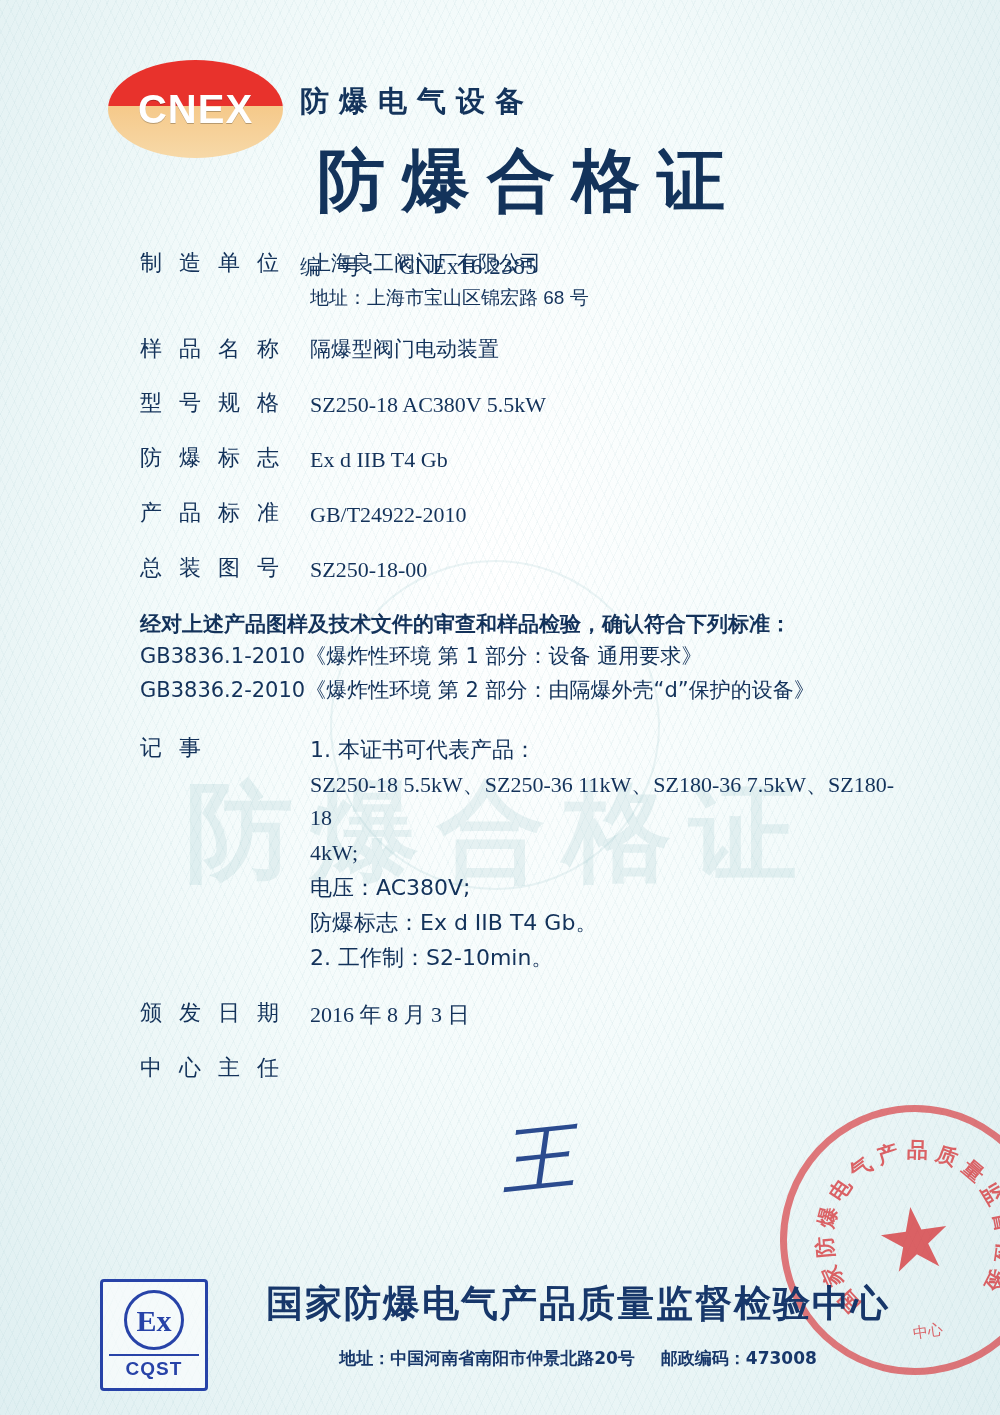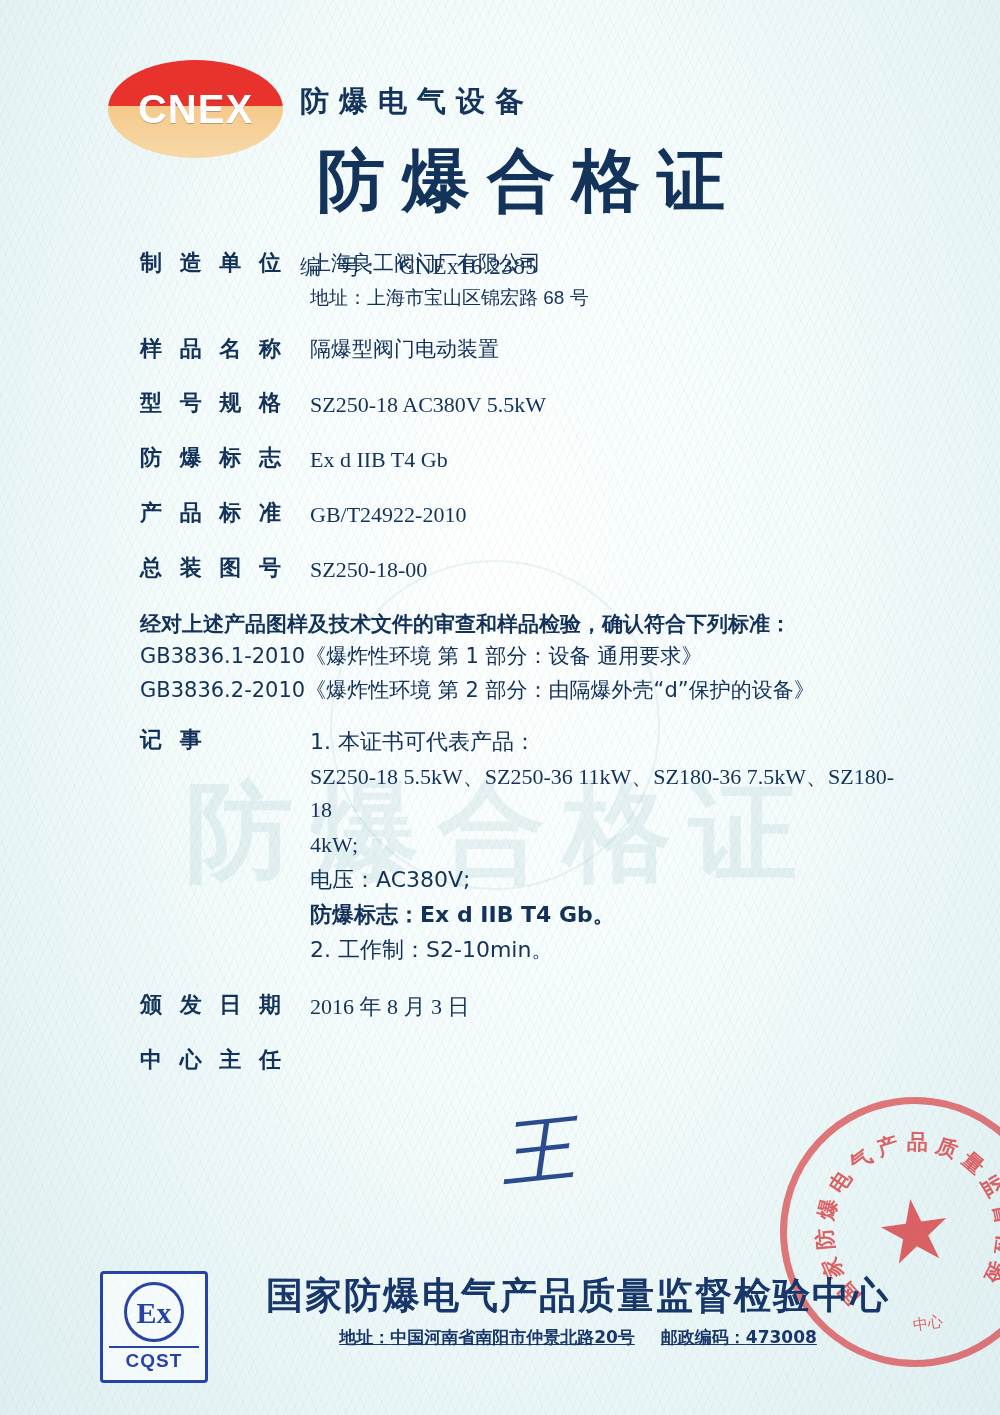--- a/index.html
+++ b/index.html
@@ -144,21 +144,21 @@
   }
   .row {
     display: flex;
     align-items: flex-start;
     margin-bottom: 22px;
   }
   .row .label {
     width: 170px;
     flex: 0 0 170px;
     font-size: 22px;
-    font-weight: bold;
+    font-weight: normal;
     color: #13325a;
     font-family: "DejaVu Sans", sans-serif;
     letter-spacing: 5px;
     white-space: nowrap;
   }
   .row .value {
     flex: 1;
     font-size: 22px;
     color: #13325a;
     font-family: "Liberation Serif", serif;
@@ -170,21 +170,21 @@
   }
   .sub-line {
     font-size: 19px;
     margin-top: 4px;
     font-family: Liberation Sans, sans-serif;
     color: #13325a;
   }
 
   .statement {
     margin-top: 10px;
-    margin-bottom: 18px;
+    margin-bottom: 26px;
     font-size: 21px;
     font-weight: bold;
     color: #13325a;
     font-family: "DejaVu Sans", sans-serif;
     line-height: 1.55;
   }
   .standard-line {
     font-size: 21px;
     color: #13325a;
     font-family: "DejaVu Sans", sans-serif;
@@ -302,26 +302,25 @@
   }
   .org-name {
     font-size: 37px;
     font-weight: bold;
     letter-spacing: 2px;
     color: #17376a;
     font-family: "DejaVu Sans", sans-serif;
     white-space: nowrap;
   }
   .org-line {
-    margin-top: 5px;
+    margin-top: 18px;
     font-size: 17px;
     font-weight: bold;
     color: #17376a;
     font-family: "DejaVu Sans", sans-serif;
-    text-decoration: underline;
   }
   .org-line .gap { display: inline-block; width: 26px; }
 </style>
 </head>
 <body>
 
 <div class="certificate">
   <div class="bg-texture"></div>
   <div class="watermark-ring"></div>
   <div class="watermark">防爆合格证</div>
@@ -384,21 +383,21 @@
       <div class="standard-line">GB3836.2-2010《爆炸性环境 第 2 部分：由隔爆外壳“d”保护的设备》</div>
     </div>
 
     <div class="row">
       <div class="label">记    事</div>
       <div class="value notes-value">
         <div class="cjk" style="font-family:'DejaVu Sans',sans-serif;">1. 本证书可代表产品：</div>
         <div>SZ250-18 5.5kW、SZ250-36 11kW、SZ180-36 7.5kW、SZ180-18</div>
         <div>4kW;</div>
         <div style="font-family:'DejaVu Sans',sans-serif;">电压：AC380V;</div>
-        <div style="font-family:'DejaVu Sans',sans-serif;font-weight:bold;">防爆标志：Ex d IIB T4 Gb。</div>
+        <div style="font-family:'DejaVu Sans',sans-serif;">防爆标志：Ex d IIB T4 Gb。</div>
         <div style="font-family:'DejaVu Sans',sans-serif;">2. 工作制：S2-10min。</div>
       </div>
     </div>
 
 
     <div class="row">
       <div class="label">颁 发 日 期</div>
       <div class="value">2016 年 8 月 3 日</div>
     </div>
 

